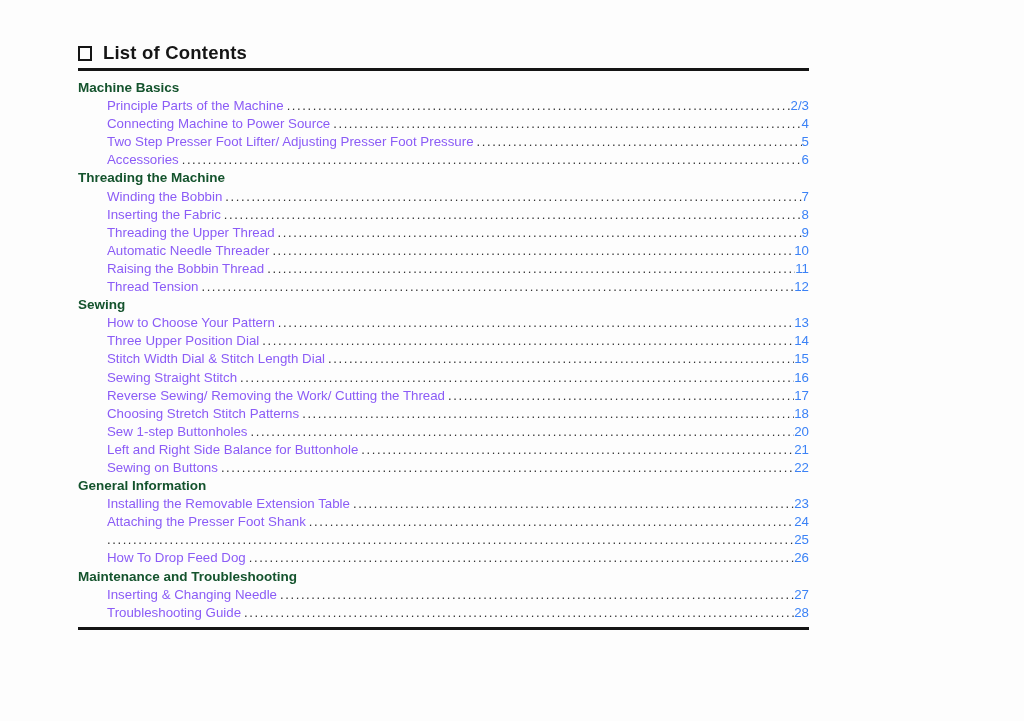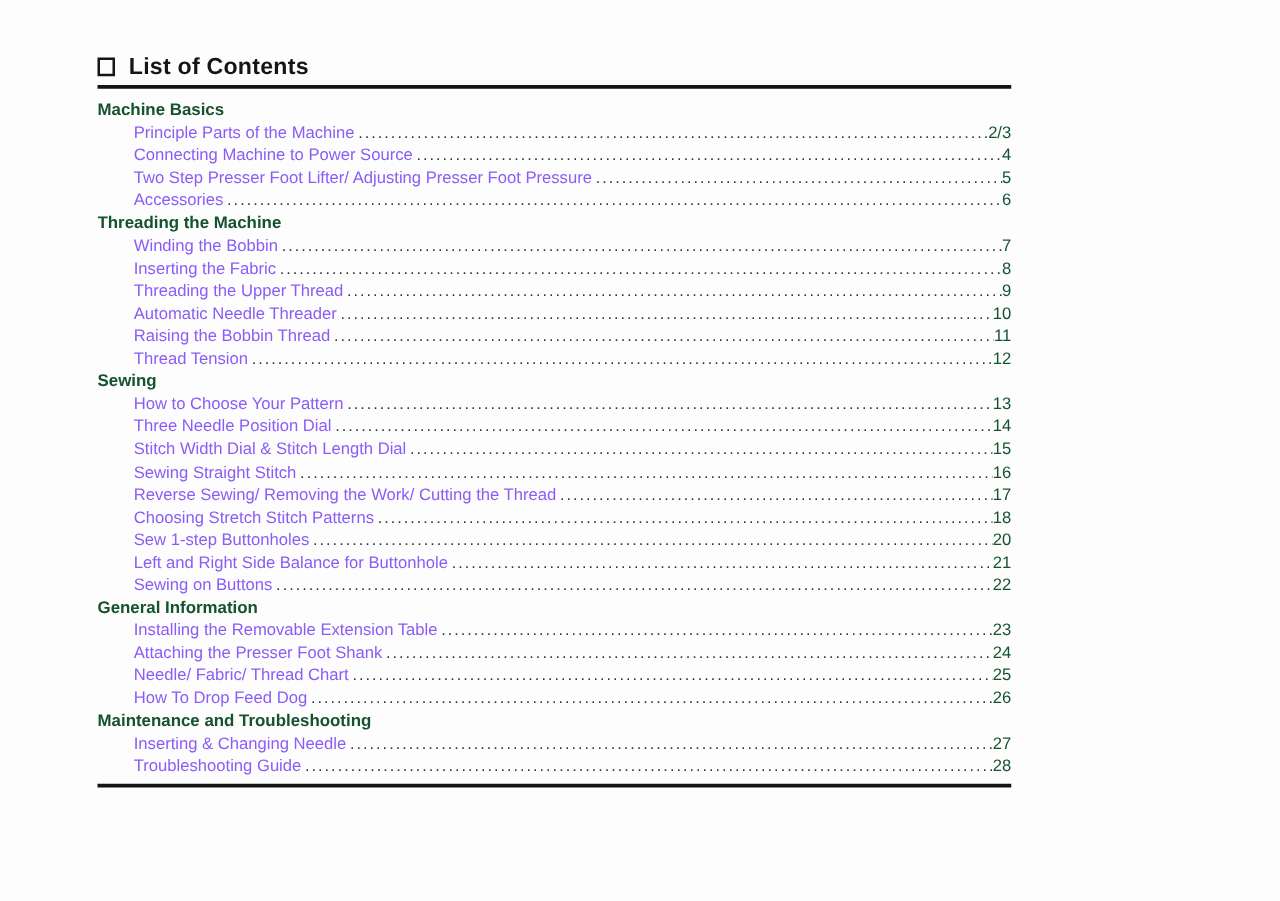--- a/index.html
+++ b/index.html
@@ -79,21 +79,21 @@
     letter-spacing: 1.6px;
     min-width: 0;
   }
   .entry .dots::after {
     content: "..........................................................................................................................................................................................................................................";
   }
   .entry .pageno {
     flex: 0 0 auto;
     font-size: 13.3px;
     white-space: nowrap;
-    color: #14532d;
+    color: #3b82f6;
     text-align: right;
   }
 </style>
 </head>
 <body>
 
 <div class="page">
 
   <div class="title-row">
     <span class="square-icon"></span>
@@ -163,21 +163,21 @@
 
     <div class="row">
       <span class="section-heading">Sewing</span>
     </div>
     <div class="row entry">
       <span class="label">How to Choose Your Pattern</span>
       <span class="dots"></span>
       <span class="pageno">13</span>
     </div>
     <div class="row entry">
-      <span class="label">Three Needle Position Dial</span>
+      <span class="label">Three Upper Position Dial</span>
       <span class="dots"></span>
       <span class="pageno">14</span>
     </div>
     <div class="row entry">
       <span class="label">Stitch Width Dial &amp; Stitch Length Dial</span>
       <span class="dots"></span>
       <span class="pageno">15</span>
     </div>
     <div class="row entry">
       <span class="label">Sewing Straight Stitch</span>
@@ -217,21 +217,20 @@
       <span class="label">Installing the Removable Extension Table</span>
       <span class="dots"></span>
       <span class="pageno">23</span>
     </div>
     <div class="row entry">
       <span class="label">Attaching the Presser Foot Shank</span>
       <span class="dots"></span>
       <span class="pageno">24</span>
     </div>
     <div class="row entry">
-      <span class="label">Needle/ Fabric/ Thread Chart</span>
       <span class="dots"></span>
       <span class="pageno">25</span>
     </div>
     <div class="row entry">
       <span class="label">How To Drop Feed Dog</span>
       <span class="dots"></span>
       <span class="pageno">26</span>
     </div>
 
     <div class="row">

